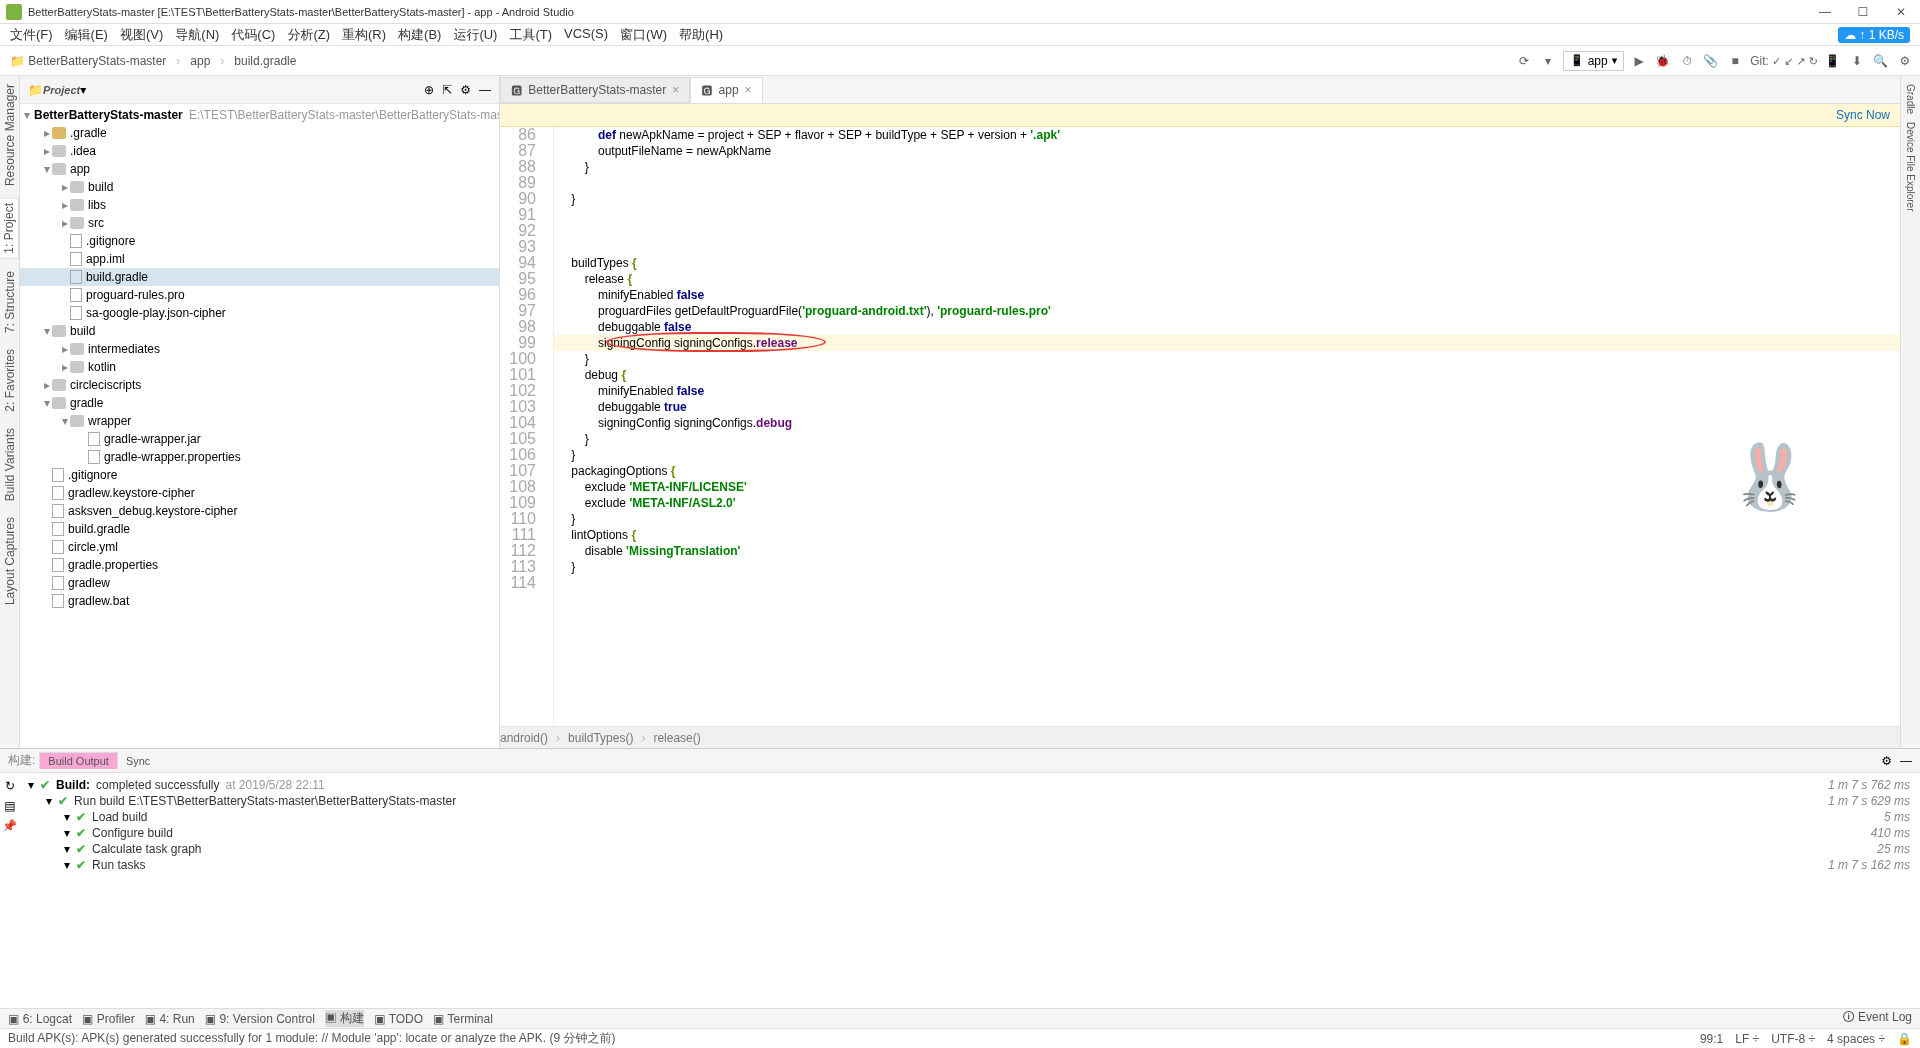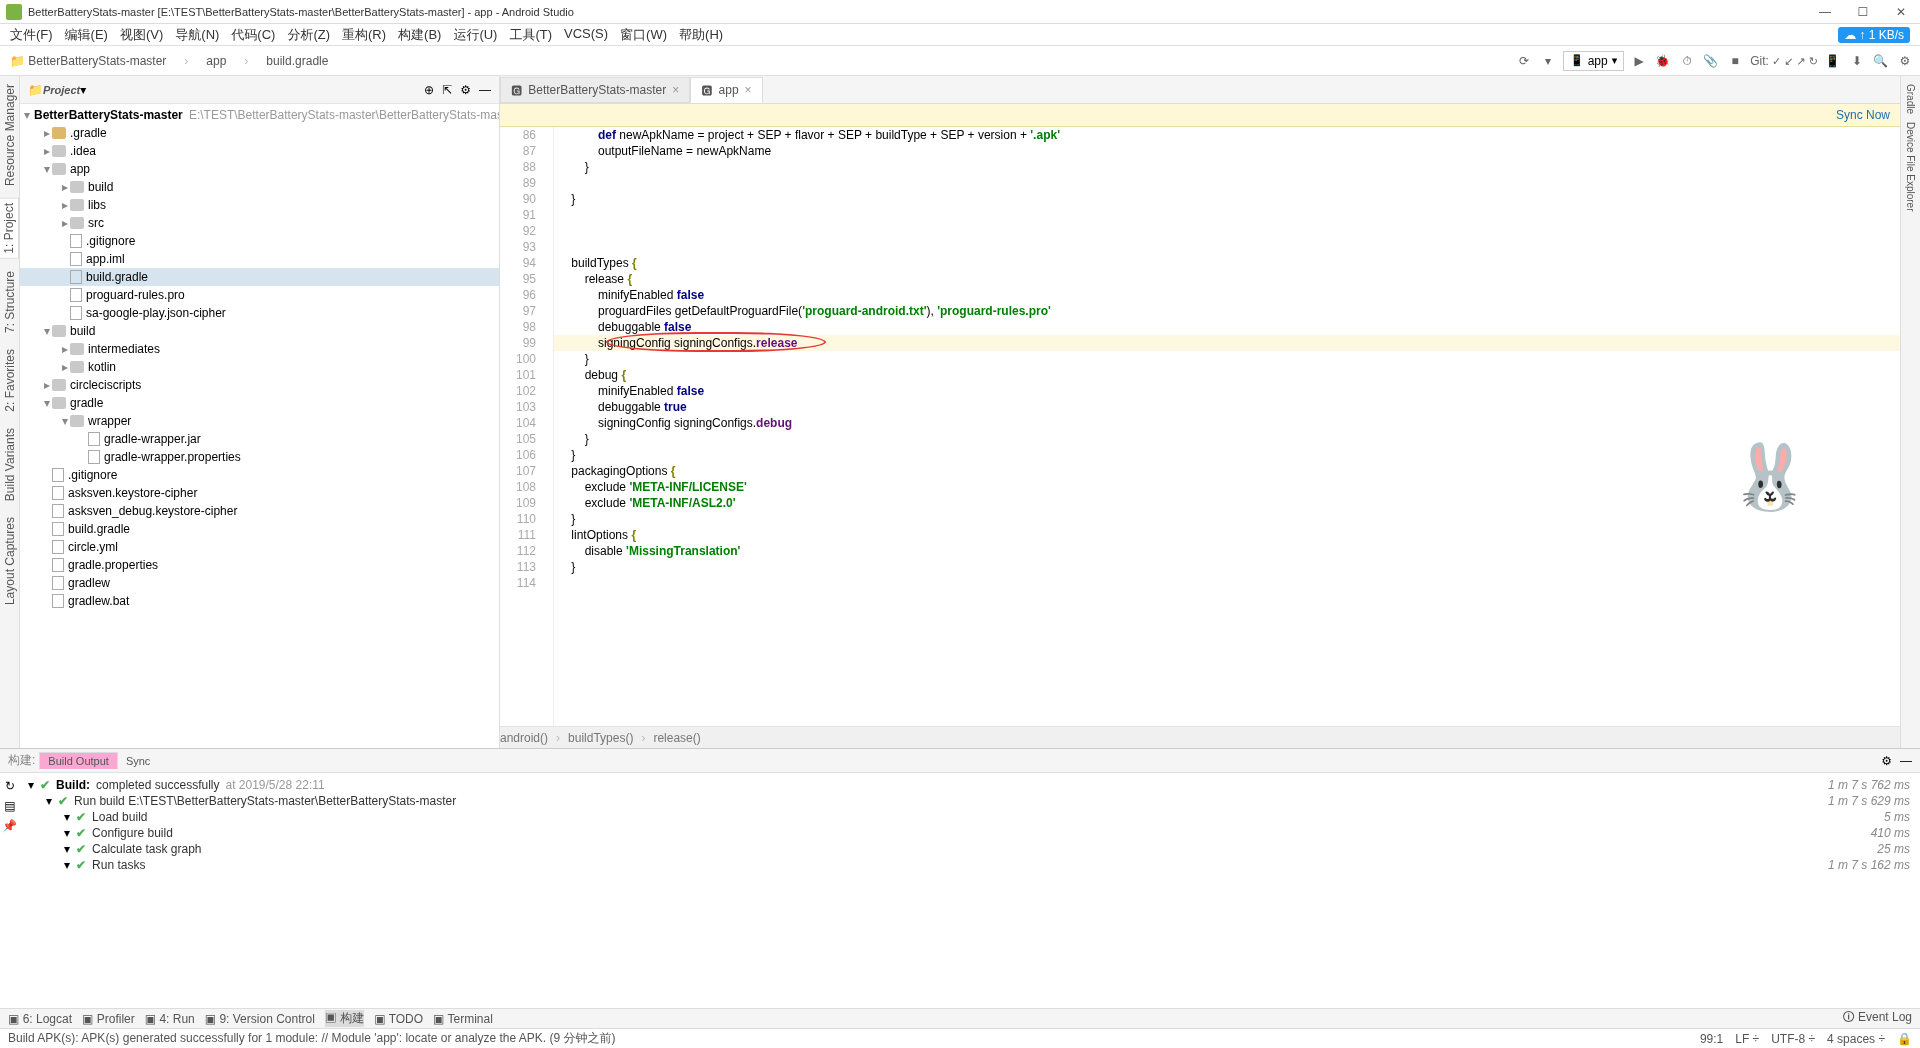--- a/index.html
+++ b/index.html
@@ -6,21 +6,21 @@
 body { background: #f0f0f0; width: 1920px; height: 1048px; overflow: hidden; display: flex; flex-direction: column; }
 .title-bar { background: #fff; height: 24px; display: flex; align-items: center; padding: 0 6px; border-bottom: 1px solid #ddd; }
 .title-bar .icon { width:16px; height:16px; background:#7cb342; border-radius:2px; margin-right:6px; }
 .title-text { flex:1; color:#333; font-size:11px; }
 .win-btns { display:flex; gap:12px; }
 .win-btn { width:26px; height:20px; display:flex; align-items:center; justify-content:center; color:#555; }
 .menu-bar { background:#fff; height:22px; display:flex; align-items:center; padding:0 4px; border-bottom:1px solid #e0e0e0; }
 .menu-item { padding:2px 6px; color:#333; font-size:13px; }
 .speed-badge { margin-left:auto; background:#2196f3; color:#fff; padding:1px 6px; border-radius:3px; font-size:10px; display:flex; align-items:center; gap:3px; margin-right:6px;}
 .toolbar-row { height:30px; background:#fff; display:flex; align-items:center; border-bottom:1px solid #e0e0e0; padding:0 6px; }
-.breadcrumb { display:flex; align-items:center; gap:10px; color:#555; font-size:11px;}
+.breadcrumb { display:flex; align-items:center; gap:2px; color:#555; font-size:11px;}
 .breadcrumb span { padding:2px 4px; }
 .breadcrumb .sep { color:#bbb; }
 .right-actions { margin-left:auto; display:flex; align-items:center; gap:6px; }
 .right-actions .ic { width:18px; height:18px; display:flex; align-items:center; justify-content:center; color:#666;}
 .config-sel { border:1px solid #ccc; padding:2px 6px; display:flex; align-items:center; gap:4px; font-size:11px;}
 .run-ic { color:#388e3c; }
 .dbg-ic { color:#388e3c; }
 .stop-ic { color:#d32f2f; }
 .git-label { color:#666; font-size:11px; }
 
@@ -45,21 +45,21 @@
 .editor-panel { flex:1; display:flex; flex-direction:column; min-width:0;}
 .editor-tabs { height:28px; background:#f5f5f5; display:flex; align-items:flex-end; border-bottom:1px solid #ddd; }
 .etab { height:26px; display:flex; align-items:center; padding:0 10px; gap:6px; border:1px solid #ddd; background:#ececec; font-size:11px; color:#555; }
 .etab.active { background:#fff; border-bottom:1px solid #fff; }
 .etab .close { color:#999; }
 .notif { background:#fff8d6; padding:4px 10px; display:flex; align-items:center; border-bottom:1px solid #e6dd9f; color:#555; font-size:11px;}
 .notif .sync { margin-left:auto; color:#1a6fb6; }
 
 .code-area { flex:1; display:flex; min-height:0; font-family:"Courier New",monospace; font-size:12px; overflow:auto; background:#fff;}
 .gutter { width:42px; background:#fff; color:#aaa; text-align:right; padding:0 6px; }
-.gutter div { height:16px; line-height:16px; font-size:12px;}
+.gutter div { height:16px; line-height:16px; font-size:16px;}
 .fold-col { width:12px; border-right:1px solid #eee; }
 .fold-col div { height:16px; }
 .code-lines { flex:1; }
 .code-lines .cl { height:16px; line-height:16px; white-space:pre; padding-left:4px; }
 .kw-blue { color:#000080; font-weight:bold;}
 .kw-olive { color:#808000; font-weight:bold;}
 .kw-purple { color:#660e7a; font-weight:bold;}
 .str { color:#008000; font-weight:bold;}
 .hl-line { background:#fff8e1; position:relative;}
 .red-ellipse { position:absolute; left:52px; top:-3px; width:220px; height:20px; border:2px solid #e53935; border-radius:50%/60%; pointer-events:none;}
@@ -271,21 +271,21 @@
           <span>gradle-wrapper.properties</span>
         </div>
         <div class="tree-row" style="padding-left: 22px;">
           <span class="tw"></span>
           <span class="fi-file"></span>
           <span>.gitignore</span>
         </div>
         <div class="tree-row" style="padding-left: 22px;">
           <span class="tw"></span>
           <span class="fi-file"></span>
-          <span>asksven.keystore-cipher</span>
+          <span>gradlew.keystore-cipher</span>
         </div>
         <div class="tree-row" style="padding-left: 22px;">
           <span class="tw"></span>
           <span class="fi-file"></span>
           <span>asksven_debug.keystore-cipher</span>
         </div>
         <div class="tree-row" style="padding-left: 22px;">
           <span class="tw"></span>
           <span class="fi-file"></span>
           <span>build.gradle</span>

